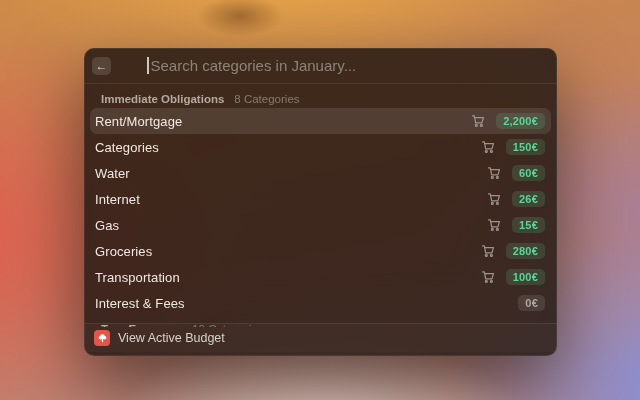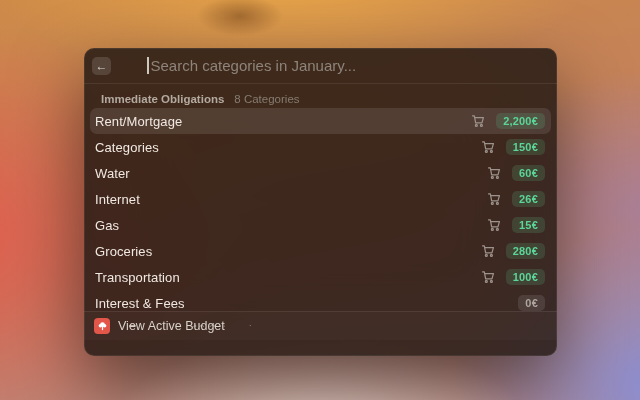--- a/index.html
+++ b/index.html
@@ -70,21 +70,21 @@
   .cart svg { display: block; width: 100%; height: 100%; }
   .badge {
     font-size: 11px; font-weight: 700; letter-spacing: 0.2px;
     padding: 2px 7px; border-radius: 5px; flex: 0 0 auto;
   }
   .badge.green { color: var(--accent-green); background: var(--badge-green-bg); }
   .badge.gray  { color: #ada69f; background: rgba(255,255,255,0.10); }
 
   
   .footer {
-    position: absolute; left: 0; right: 0; bottom: 16px; height: 29px;
+    position: absolute; left: 0; right: 0; bottom: 4px; height: 29px;
     display: flex; align-items: center; padding: 0 10px;
     border-top: 1px solid rgba(255,255,255,0.08);
     background: rgba(255,255,255,0.02);
   }
   .app-icon { width: 16px; height: 16px; border-radius: 4px; flex: 0 0 auto;
     background: var(--app-icon-bg); display: flex; align-items: center; justify-content: center; }
   .app-icon svg { width: 11px; height: 11px; display: block; }
   .app-name { margin-left: 8px; font-size: 12.5px; color: #d9d2cb; }
   .footer-right { margin-left: auto; display: flex; align-items: center; }
   .primary-label { font-size: 12.5px; font-weight: 700; color: #f2ebe4; }

